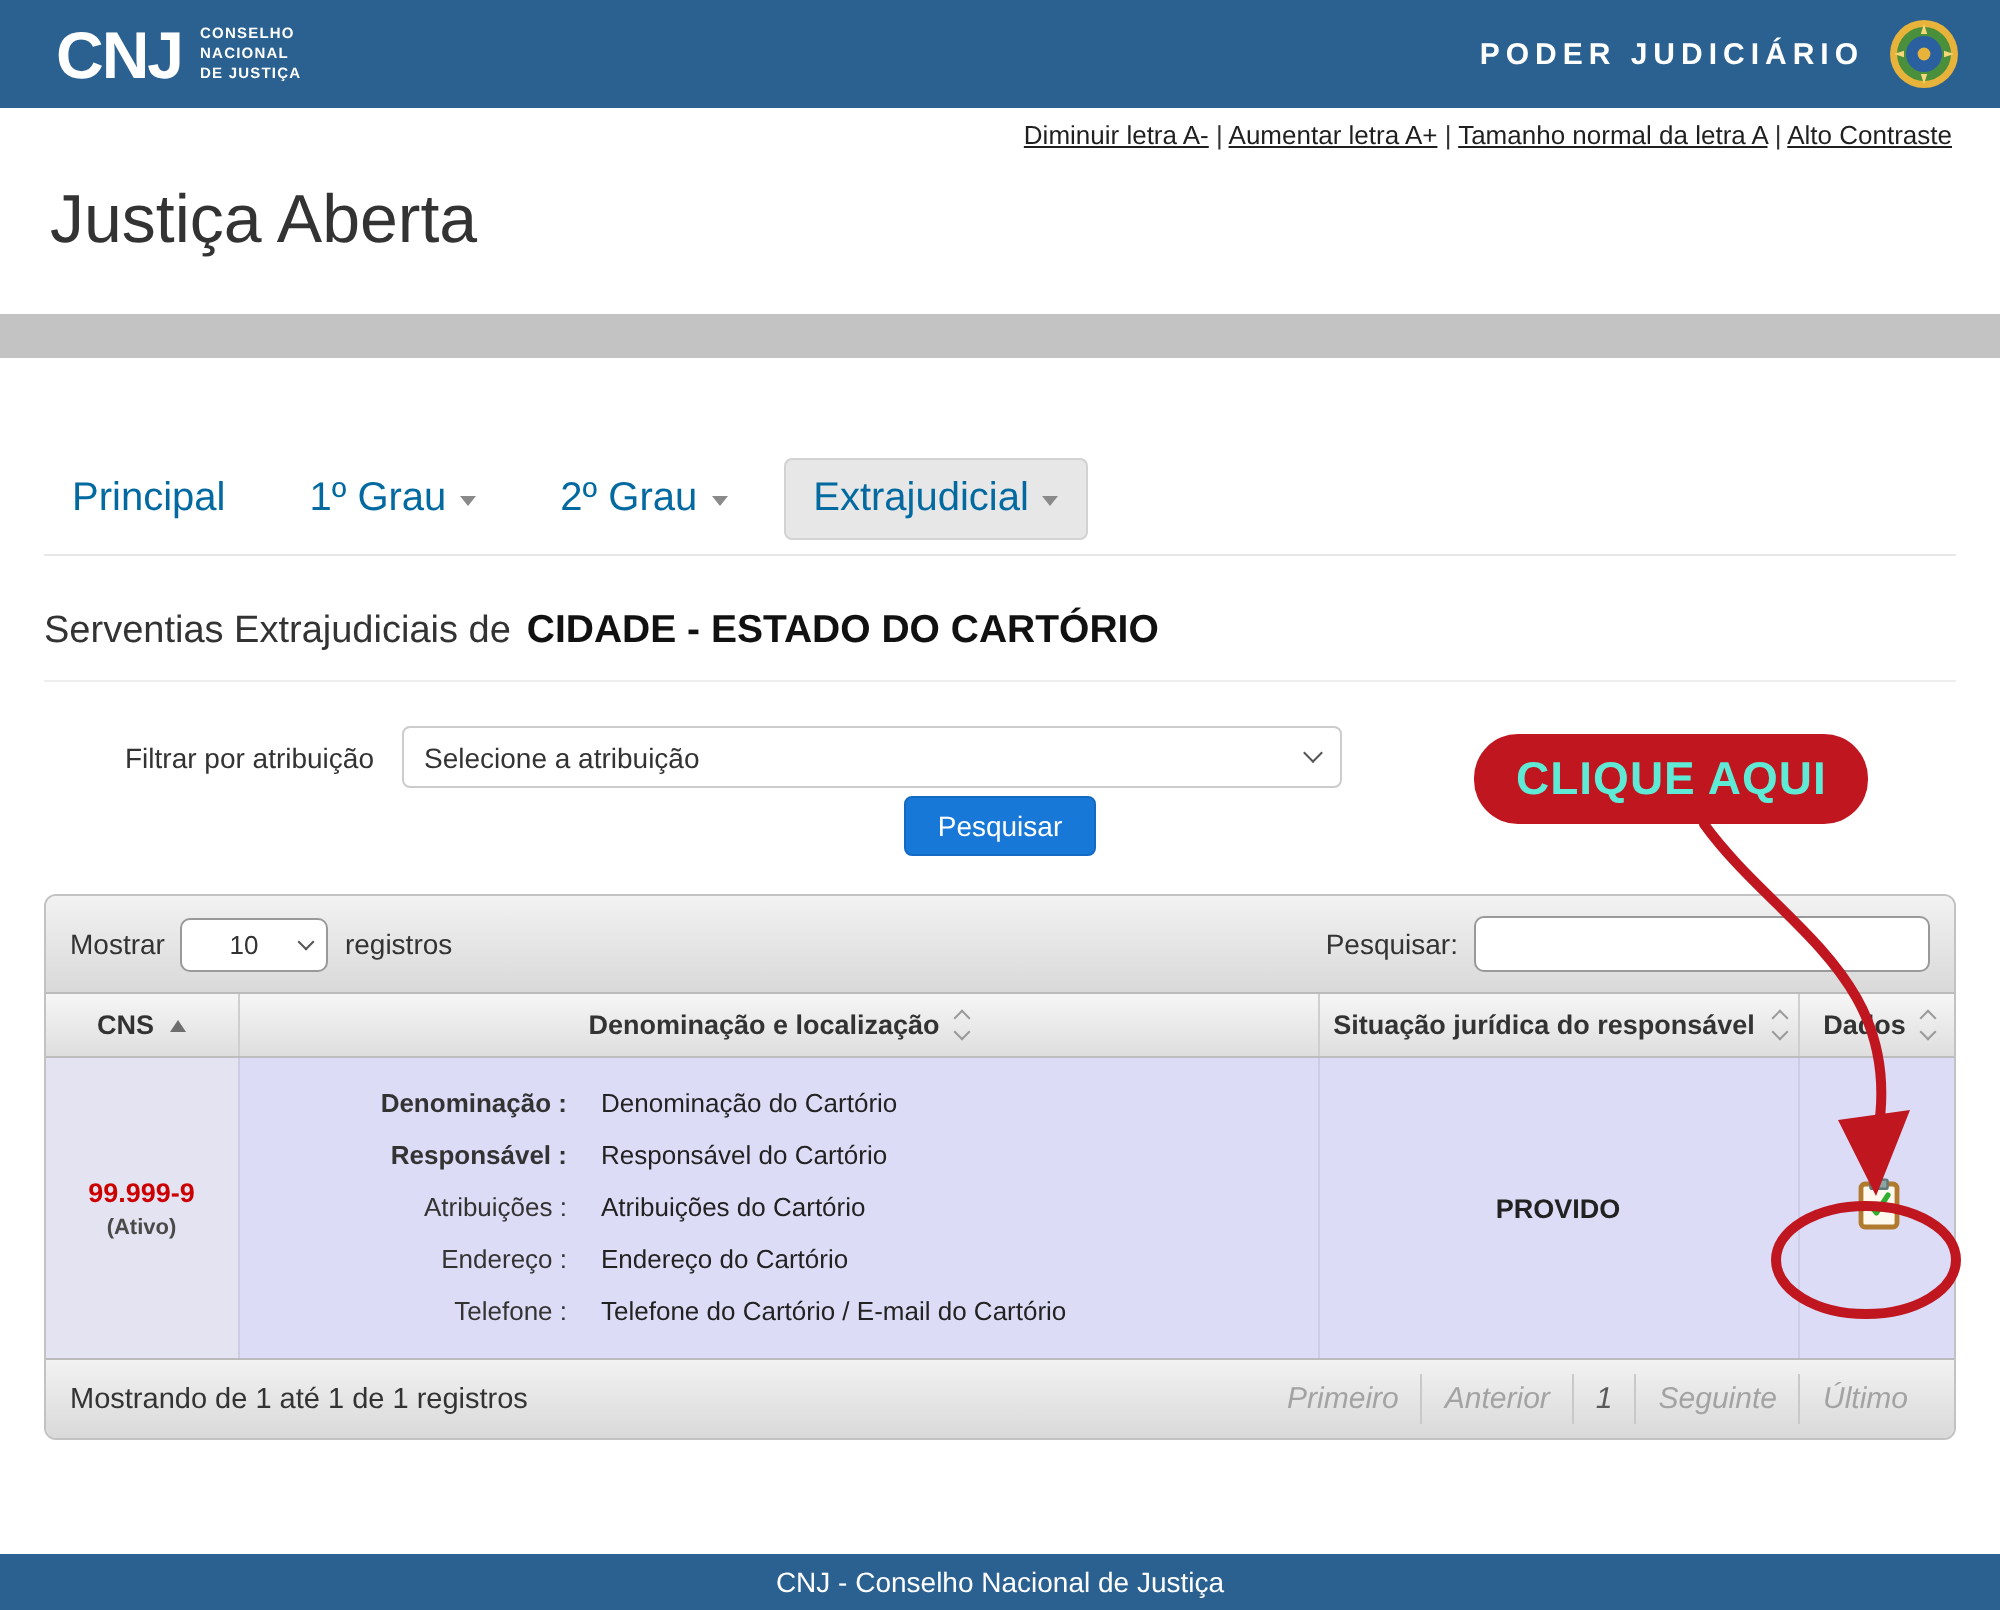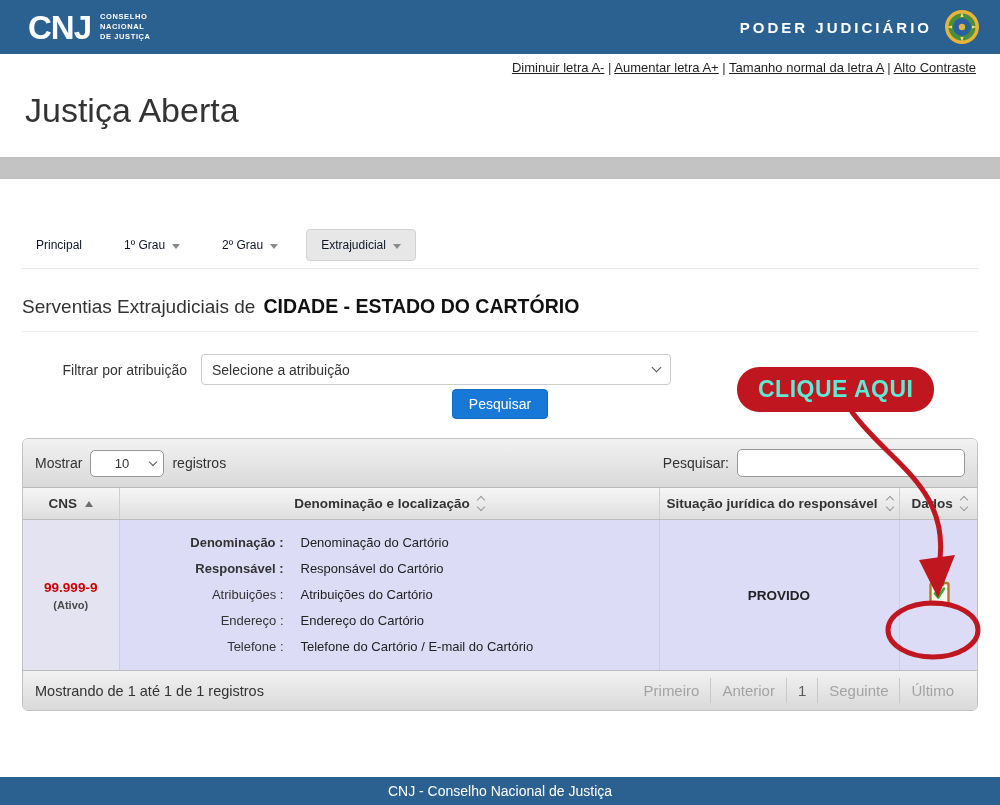--- a/index.html
+++ b/index.html
@@ -21,21 +21,21 @@
   .sep-item:not(:last-child)::after { content:" | "; color:#333; }
 
   
   .page-title { margin:14px 0 0 25px; font-size:34px; font-weight:400; color:#333; }
   .graybar { height:22px; background:#c3c3c3; margin-top:27px; }
 
   
   .content { padding:0 22px; }
 
   .nav { margin-top:50px; display:flex; align-items:center; gap:14px; }
-  .nav-item { color:#0f172a; font-size:12px; padding:8px 14px; border-radius:4px; display:flex; align-items:center; gap:7px; cursor:pointer; }
+  .nav-item { color:#0369a1; font-size:20px; padding:8px 14px; border-radius:4px; display:flex; align-items:center; gap:7px; cursor:pointer; }
   .nav-item.active { background:#e7e7e7; border:1px solid #d2d2d2; }
   .caret { width:0; height:0; border-left:4px solid transparent; border-right:4px solid transparent; border-top:5px solid #8a8a8a; margin-top:2px; }
   .nav-divider { margin-top:7px; border-bottom:1px solid #e7e7e7; }
 
   .section-title { margin-top:26px; padding-bottom:13px; border-bottom:1px solid #eee; font-size:19px; color:#333; font-weight:400; }
   .section-title b { color:#111; font-size:19.5px; margin-left:8px; }
 
   .filter-row { margin-top:22px; display:flex; align-items:center; }
   .filter-label { width:165px; text-align:right; margin-right:14px; font-size:14px; color:#333; }
   .select-wrap { position:relative; width:470px; }
@@ -78,21 +78,21 @@
   .cns-status { color:#4a4a4a; font-weight:bold; font-size:11px; margin-top:4px; }
   .detail-line { display:flex; line-height:26px; font-size:13px; color:#222; }
   .detail-line .lbl { width:158px; text-align:right; margin-right:17px; color:#333; }
   .detail-line.bold .lbl { font-weight:bold; }
   .cell-sit { text-align:center; font-weight:bold; font-size:13.5px; color:#222; }
   .cell-dados { text-align:center; }
   .clip-btn { display:inline-block; cursor:pointer; }
 
   .dt-footer { display:flex; justify-content:space-between; align-items:center; padding:7px 12px; background:linear-gradient(180deg,#f2f2f2,#d9d9d9); border-top:1px solid #bbb; }
   .dt-summary { font-size:14.5px; color:#333; }
-  .pagination { display:flex; align-items:flex-start; }
+  .pagination { display:flex; align-items:flex-start;font-style:italic; }
   .pg { font-size:15px; padding:4px 11px; cursor:pointer; }
   .pg + .pg { border-left:1px solid #c9c9c9; }
   .pg.disabled { color:#a3a3a3; }
   .pg.current { color:#5a5a5a; }
 
   
   .page-footer { position:absolute; left:0; bottom:0; width:100%; height:28px; background:#2b6191; color:#fff; display:flex; align-items:center; justify-content:center; font-size:14px; }
 </style>
 </head>
 <body>

